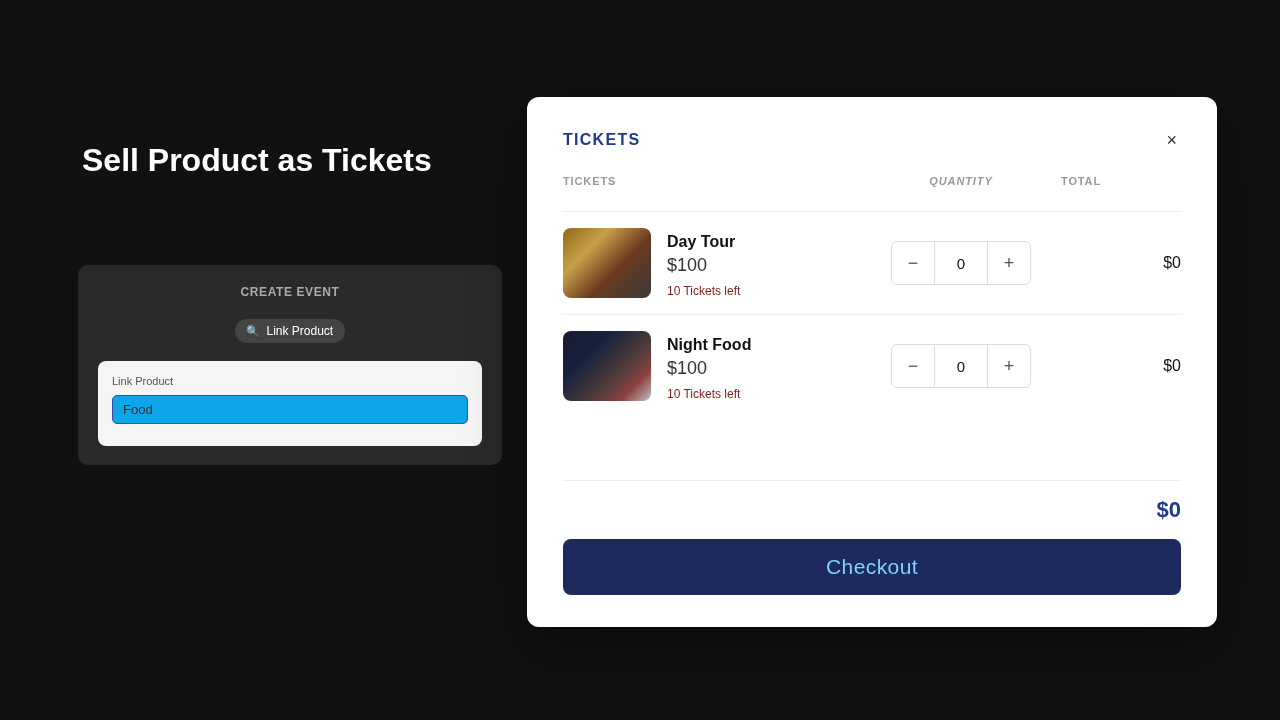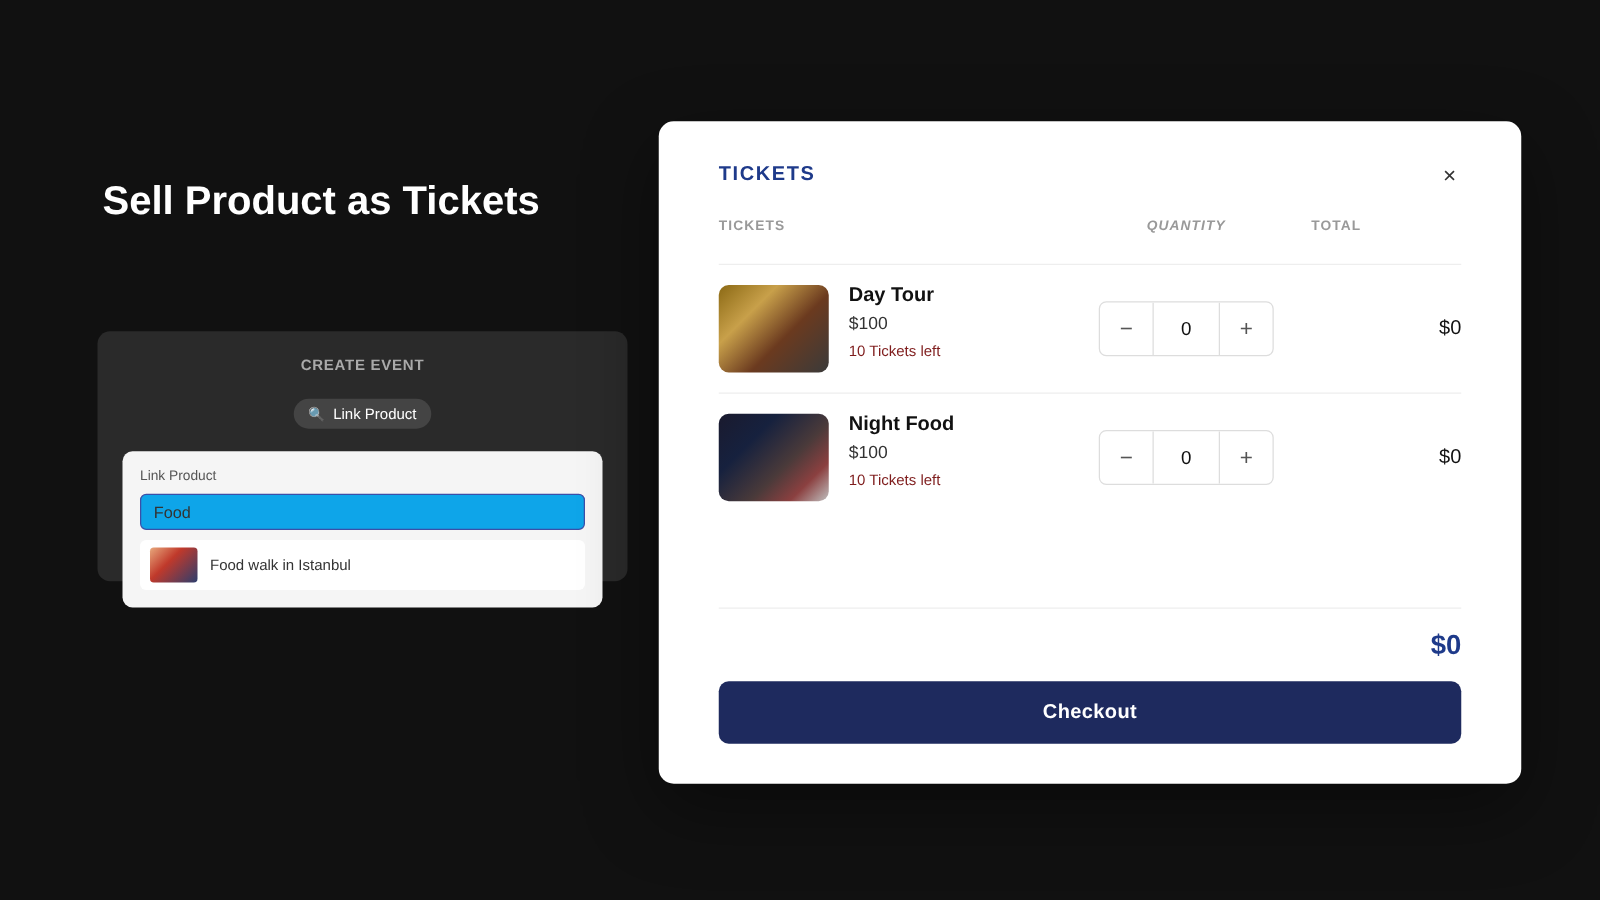--- a/index.html
+++ b/index.html
@@ -108,21 +108,21 @@
     
     .modal-overlay {
       position: absolute;
       left: 527px;
       top: 97px;
       width: 690px;
       height: 530px;
       background: #fff;
       border-radius: 12px;
       box-shadow: 0 20px 60px rgba(0,0,0,0.4);
-      padding: 32px 48px;
+      padding: 32px 36px;
       display: flex;
       flex-direction: column;
     }
 
     .modal-header {
       display: flex;
       justify-content: space-between;
       align-items: center;
       margin-bottom: 24px;
     }
@@ -161,21 +161,21 @@
     
     .ticket-row {
       display: grid;
       grid-template-columns: 1fr 200px 120px;
       align-items: center;
       padding: 16px 0;
       border-top: 1px solid #eee;
     }
     .ticket-info {
       display: flex;
-      align-items: flex-start;
+      align-items: flex-end;
       gap: 16px;
     }
     .ticket-image {
       width: 88px;
       height: 70px;
       border-radius: 8px;
       flex-shrink: 0;
       overflow: hidden;
     }
     .ticket-image-day {
@@ -185,21 +185,21 @@
       background: linear-gradient(135deg, #1a1a2e 0%, #16213e 30%, #4a3a3a 60%, #8b4040 80%, #c0c0c0 100%);
     }
     .ticket-details { flex: 1; }
     .ticket-name {
       font-size: 16px;
       font-weight: 600;
       color: #111;
       margin-bottom: 4px;
     }
     .ticket-price {
-      font-size: 14px;
+      font-size: 18px;
       color: #333;
       margin-bottom: 8px;
     }
     .ticket-availability {
       font-size: 12px;
       color: #7f1d1d;
     }
 
     
     .quantity-stepper {
@@ -257,26 +257,26 @@
       margin-bottom: 16px;
     }
     .grand-total {
       font-size: 22px;
       font-weight: 700;
       color: #1e3a8a;
     }
     .checkout-btn {
       width: 100%;
       background: #1e2a5e;
-      color: #ffffff;
+      color: #7dd3fc;
       border: none;
       border-radius: 8px;
       padding: 16px;
-      font-size: 16px;
-      font-weight: 700;
+      font-size: 21px;
+      font-weight: 400;
       cursor: pointer;
       letter-spacing: 0.02em;
     }
   </style>
 </head>
 <body>
 
 <div style="position:absolute;inset:0;background:#111;"></div>
 
 <div class="left-content">
@@ -287,24 +287,20 @@
   <div class="bg-card-header">
     <span class="create-event-label">CREATE EVENT</span>
     <div class="link-product-btn">
       <span class="search-icon-small">🔍</span>
       <span>Link Product</span>
     </div>
   </div>
   <div class="link-product-box">
     <div class="link-product-label">Link Product</div>
     <input class="link-product-input" type="text" value="Food" style="">
-    <div class="search-result">
-      <div class="result-thumb"></div>
-      <span class="result-text">Food walk in Istanbul</span>
-    </div>
   </div>
 </div>
 
 <div class="modal-overlay">
   <div class="modal-header">
     <span class="modal-title">TICKETS</span>
     <button class="close-btn">×</button>
   </div>
 
   <div class="col-headers">

